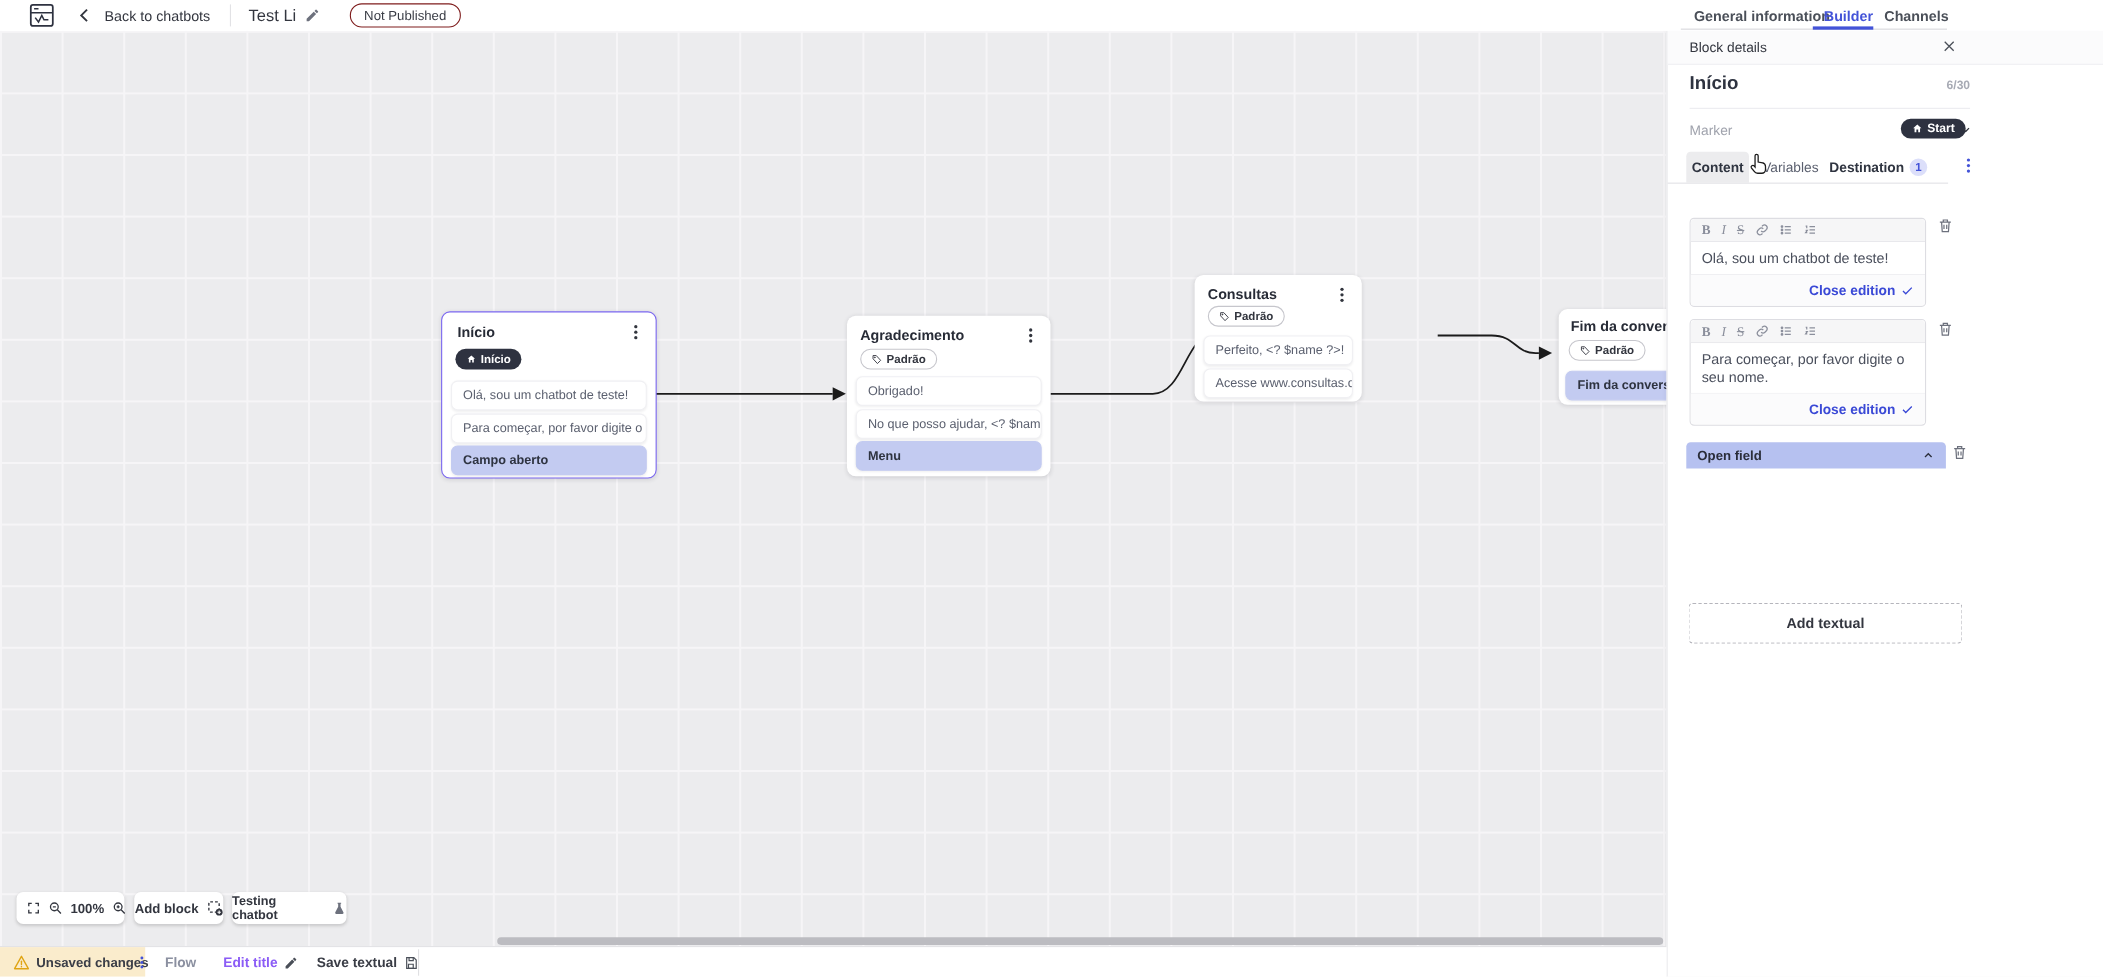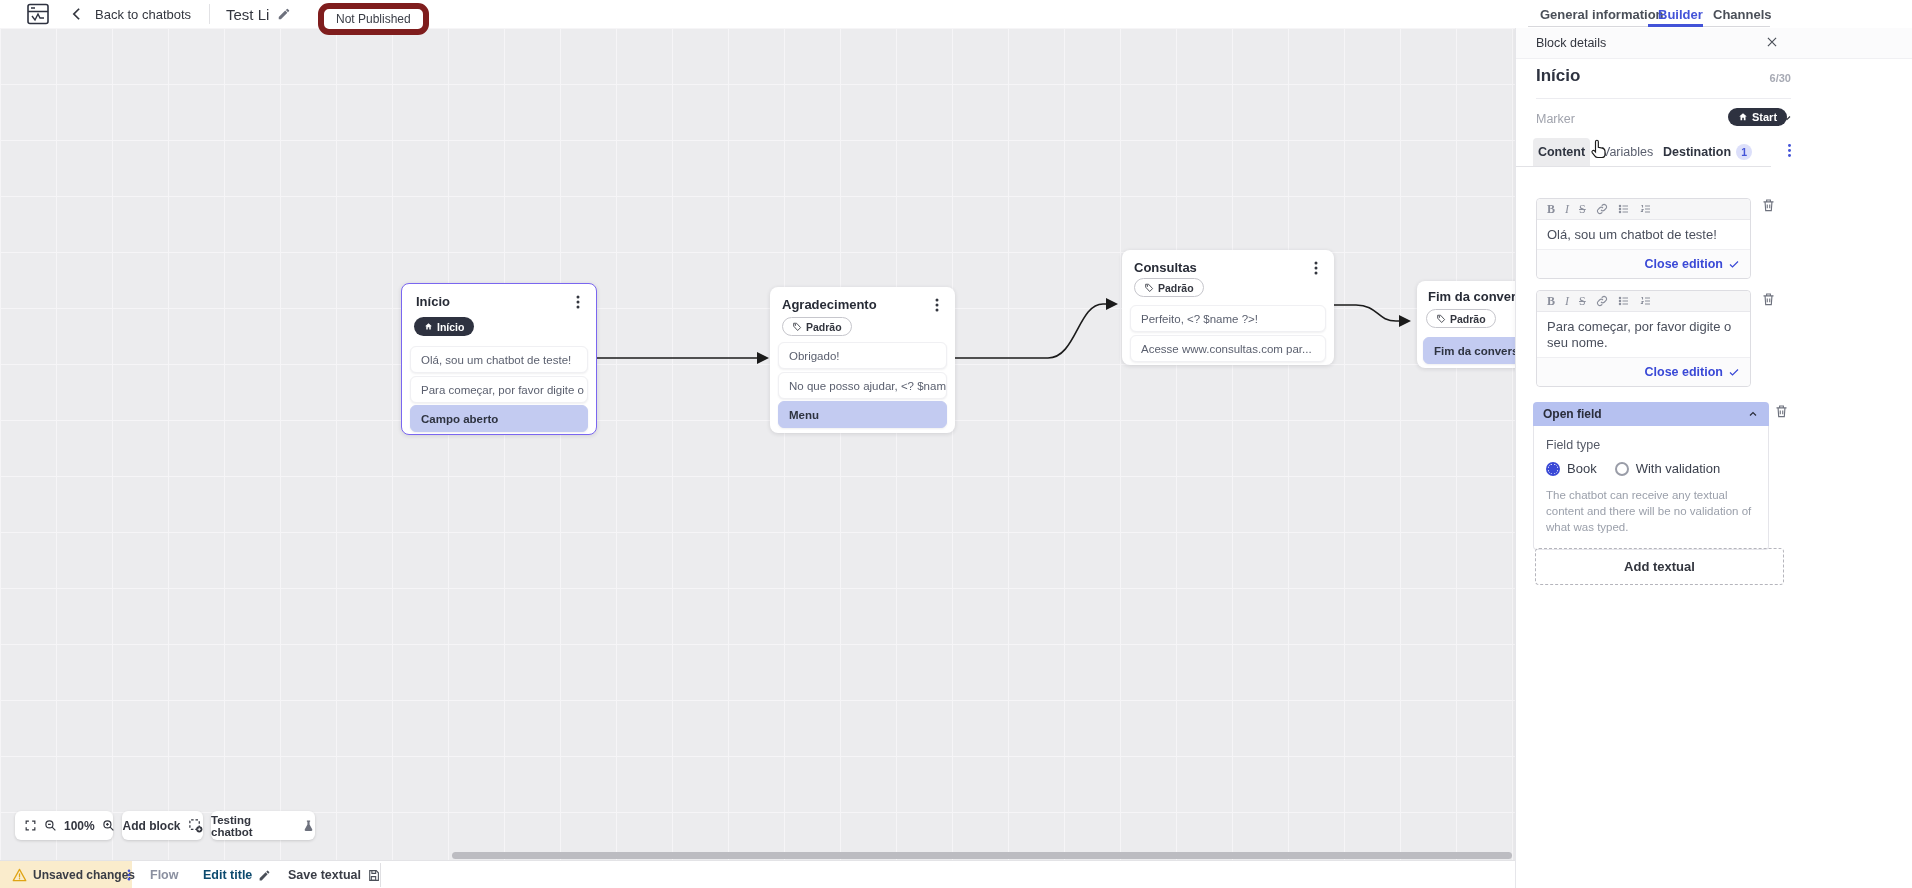--- a/index.html
+++ b/index.html
@@ -6,21 +6,21 @@
   #stage{position:relative;width:1912px;height:888px;overflow:hidden;background:#fff;}
   .abs{position:absolute;}
   svg{display:block;}
 
   
   #topbar{left:0;top:0;width:1912px;height:28px;background:#fff;z-index:50;}
   .tb-item{position:absolute;top:0;height:28px;display:flex;align-items:center;}
   #back-label{font-size:13px;font-weight:normal;color:#33363f;}
   #tb-sep{left:209px;top:4px;width:1px;height:20px;background:#e2e2e5;}
   #bot-title{font-size:15px;color:#33363f;}
-  #np-badge{left:318px;top:3px;height:20px;padding:0 12px;border:6px solid #7f1d1d;border-radius:11px;display:flex;align-items:center;font-size:12px;color:#3a3d46;background:#fff;}
+  #np-badge{left:318px;top:3px;height:20px;padding:0 12px;border:1px solid #7f1d1d;border-radius:11px;display:flex;align-items:center;font-size:12px;color:#3a3d46;background:#fff;}
   .top-tab{font-size:13px;color:#4a4f58;font-weight:bold;cursor:pointer;}
   .top-tab.active{color:#4353d8;}
   #tab-underline-gray{left:1528px;top:26px;width:242px;height:1px;background:#d8d8dc;}
   #tab-underline-blue{left:1648px;top:24px;width:55px;height:3px;background:#4353d8;}
 
   
   #canvas{left:0;top:28px;width:1515px;height:832px;background-color:#ececee;
     background-image:linear-gradient(#f6f5f7 1.5px,transparent 1.5px),linear-gradient(90deg,#f6f5f7 1.5px,transparent 1.5px);
     background-size:56px 56px;z-index:1;}
   #connections{left:0;top:0;width:1912px;height:888px;z-index:2;pointer-events:none;}
@@ -157,21 +157,21 @@
         <span>Obrigado!</span>
       </div>
     <div class="nrow" style="top:85px;">
         <span>No que posso ajudar, &lt;? $name ...</span>
       </div>
     <div class="nrow accent" style="top:114px;">
         <span>Menu</span>
       </div>
   </div>
 
-  <div class="node" style="left:1122px;top:250px;width:212px;height:115px;">
+  <div class="node" style="left:1086px;top:250px;width:152px;height:115px;">
     <div class="node-title" style="left:12px;">Consultas</div>
     <div class="node-kebab">
       <svg width="12" height="16" viewBox="0 0 12 16" fill="currentColor">
           <circle cx="6" cy="3" r="1.5"></circle>
           <circle cx="6" cy="8" r="1.5"></circle>
           <circle cx="6" cy="13" r="1.5"></circle>
         </svg>
     </div>
     <div class="pill-outline" style="top:28px;">
       <svg width="10" height="10" viewBox="0 0 24 24" fill="none" stroke="#33363f" stroke-width="2">
@@ -282,21 +282,21 @@
       <span id="unsaved-label">Unsaved changes</span>
     </div>
     <span class="sb-item" style="left:124px;">
       <svg width="10" height="16" viewBox="0 0 12 16" fill="#4353d8">
           <circle cx="6" cy="3" r="1.6"></circle>
           <circle cx="6" cy="8" r="1.6"></circle>
           <circle cx="6" cy="13" r="1.6"></circle>
         </svg>
     </span>
     <span class="sb-item" style="left:150px;color:#8b90a0;font-weight:bold;">Flow</span>
-    <span class="sb-item" style="left:203px;color:#0c4a6e;font-weight:bold;">
+    <span class="sb-item" style="left:203px;color:#8b5cf6;font-weight:bold;">
       <span>Edit title</span>
       <svg width="13" height="13" viewBox="0 0 24 24" fill="#4a4f58">
           <path d="M3 17.3V21h3.7L17.8 9.9l-3.7-3.7L3 17.3zM20.7 7a1 1 0 0 0 0-1.4l-2.3-2.3a1 1 0 0 0-1.4 0l-1.8 1.8 3.7 3.7L20.7 7z"></path>
         </svg>
     </span>
     <span class="sb-item" style="left:288px;color:#3a3d46;font-weight:bold;">
       <span>Save textual</span>
       <svg width="13" height="13" viewBox="0 0 24 24" fill="none" stroke="#4a4f58" stroke-width="2">
           <path d="M5 3h12l4 4v14H5V3z"></path>
           <path d="M9 3v5h7V3M8 14h8v7H8v-7z"></path>
@@ -425,34 +425,20 @@
         </svg>
     </span>
 
     <div id="open-field">
       <div id="of-header">
         <span id="of-title">Open field</span>
         <svg width="12" height="12" viewBox="0 0 24 24" fill="none" stroke="#2a2d3a" stroke-width="2.4">
             <path d="M6 15l6-6 6 6"></path>
           </svg>
       </div>
-      <div id="of-body">
-        <div id="field-type-label">Field type</div>
-        <div style="display:flex;gap:18px;">
-          <span class="radio-row">
-            <span class="radio on"></span>
-            <span>Book</span>
-          </span>
-          <span class="radio-row">
-            <span class="radio off"></span>
-            <span>With validation</span>
-          </span>
-        </div>
-        <div id="of-desc">The chatbot can receive any textual content and there will be no validation of what was typed.</div>
-      </div>
     </div>
     <span class="trash" style="left:258px;top:375px;">
       <svg width="15" height="16" viewBox="0 0 24 24" fill="none" stroke="currentColor" stroke-width="1.8">
           <path d="M4 7h16M9 7V4h6v3M6.5 7l1 14h9l1-14M10 11v6M14 11v6"></path>
         </svg>
     </span>
 
     <div id="add-content">Add textual</div>
   </div>
 

